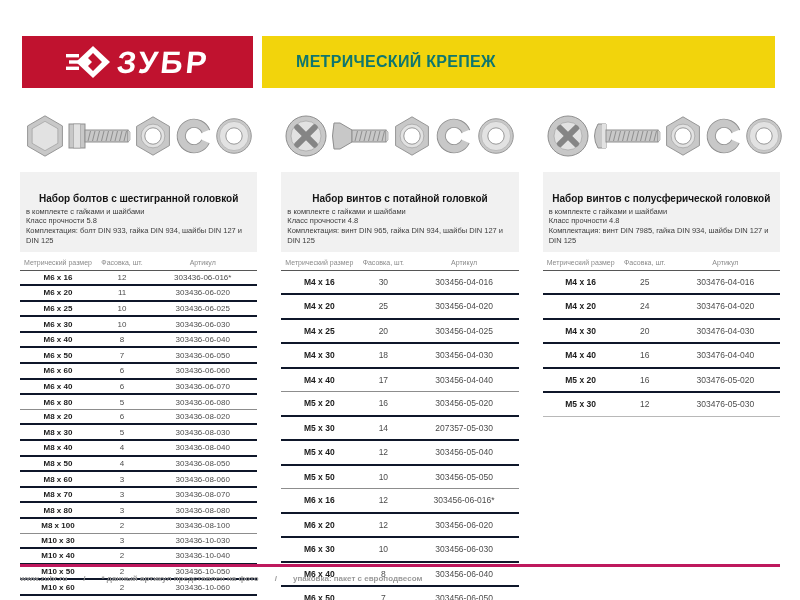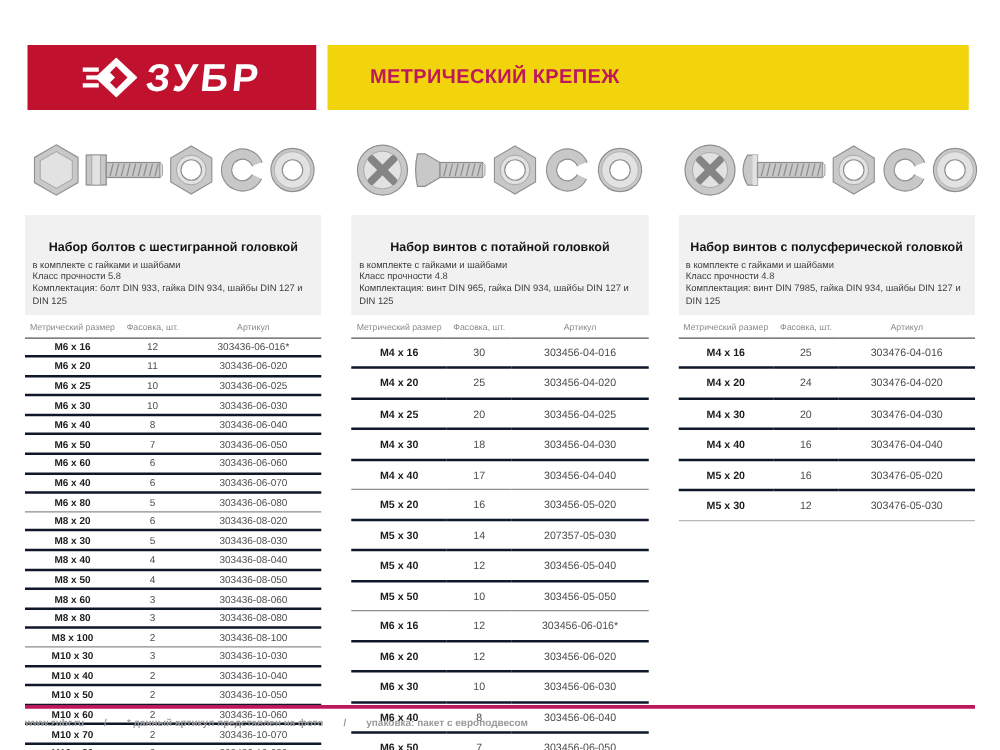--- a/index.html
+++ b/index.html
@@ -14,21 +14,21 @@
     width:231px; background:var(--brand_red,#c01334);
     display:flex; align-items:center; justify-content:center; gap:7px;
   }
   .logo-text {
     color:#fff; font-weight:bold; font-size:31px; letter-spacing:3px;
     transform:skewX(-6deg); line-height:1;
   }
   .banner {
     flex:1; background:var(--banner_yellow,#f2d40c);
     display:flex; align-items:center; padding-left:34px;
-    font-weight:bold; font-size:16px; color:#be185d; letter-spacing:.3px;
+    font-weight:bold; font-size:16px; color:#0f766e; letter-spacing:.3px;
   }
 
   
   .columns { position:absolute; top:100px; left:20px; width:760px; display:flex; gap:24px; }
   .product-col { flex:1; min-width:0; }
 
   .img-strip { height:72px; display:flex; align-items:center; justify-content:space-between; padding:0 3px; }
   .fastener-icon { display:block; line-height:0; }
 
   .info-box { background:#f1f1f1; padding:5px 6px 6px; }
@@ -196,20 +196,25 @@
               <td class="size">M8 x 50</td>
               <td>4</td>
               <td>303436-08-050</td>
             </tr>
             <tr>
               <td class="size">M8 x 60</td>
               <td>3</td>
               <td>303436-08-060</td>
             </tr>
             <tr>
+              <td class="size">M8 x 70</td>
+              <td>3</td>
+              <td>303436-08-070</td>
+            </tr>
+            <tr>
               <td class="size">M8 x 80</td>
               <td>3</td>
               <td>303436-08-080</td>
             </tr>
             <tr>
               <td class="size">M8 x 100</td>
               <td>2</td>
               <td>303436-08-100</td>
             </tr>
             <tr class="group-start">

